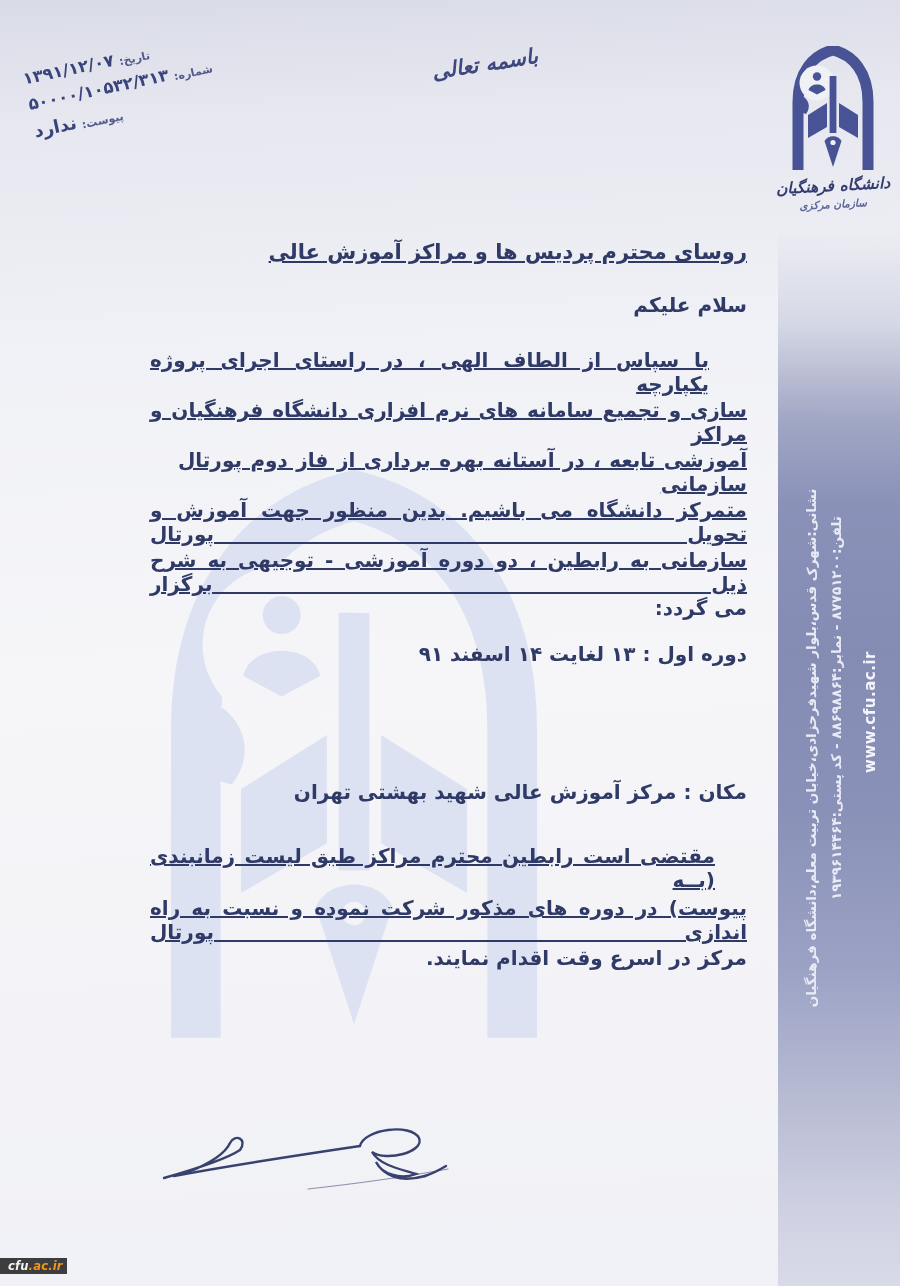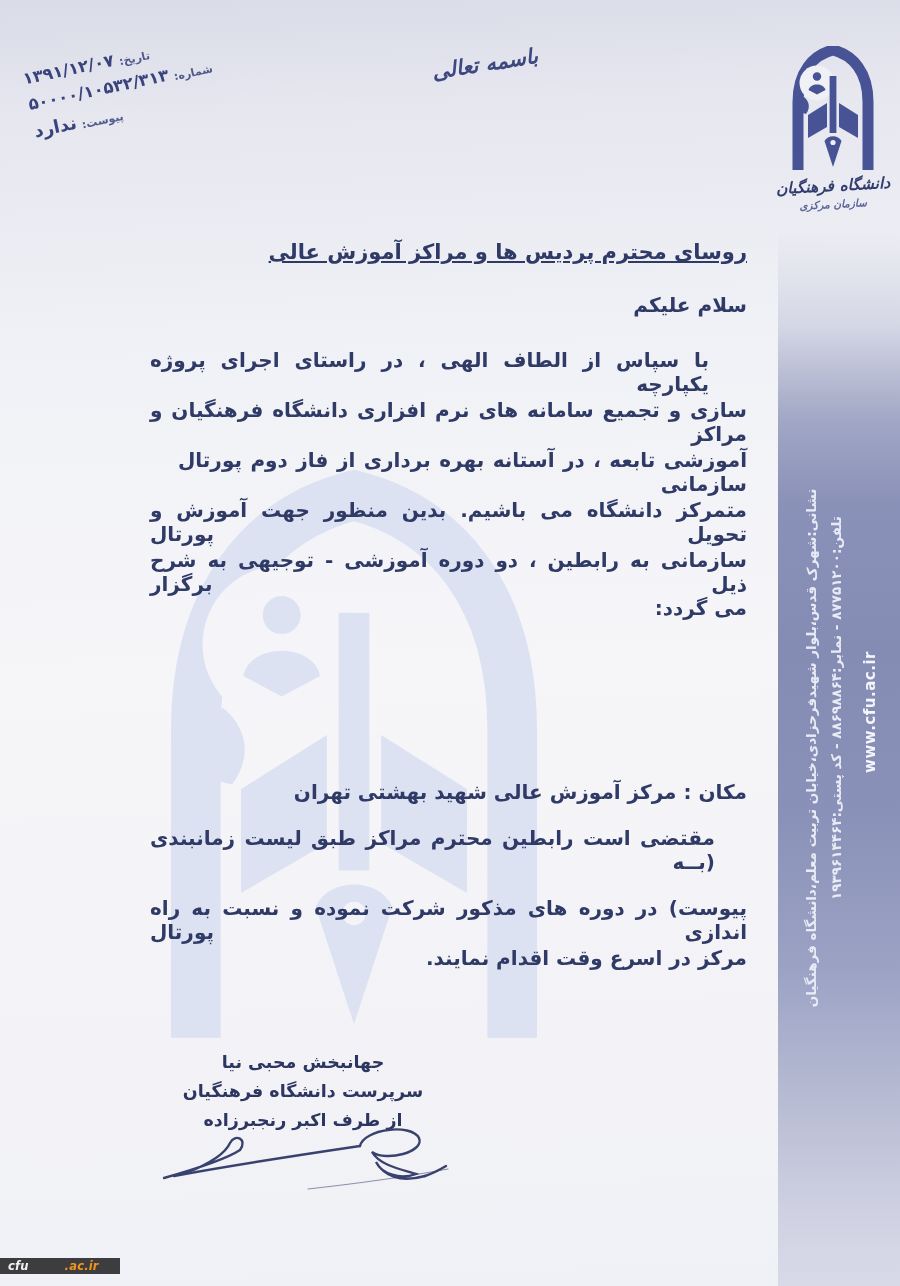--- a/index.html
+++ b/index.html
@@ -53,44 +53,44 @@
   .logo-title{font-size:15.5px;font-weight:bold;font-style:italic;color:#323c6e;margin-top:5px;transform:rotate(-3deg);}
   .logo-subtitle{font-size:10.5px;font-weight:bold;font-style:italic;color:#5a6498;margin-top:3px;transform:rotate(-3deg);}
   
   .watermark{position:absolute;left:128px;top:442px;width:452px;height:640px;opacity:.8;z-index:0;}
   
   .line{
     position:absolute;left:150px;right:153px;z-index:2;
     font-size:20px;font-weight:bold;color:#2f3a66;
     white-space:nowrap;text-align:right;
   }
-  .jline{white-space:normal;text-align:justify;text-align-last:justify;}
+  .jline{white-space:normal;text-align:justify;text-align-last:justify;text-decoration:underline;}
   .addressee{top:240px;font-size:21px;text-decoration:underline;}
   .greeting{top:293px;}
   .p1-0{top:348px;padding-right:38px;}
   .p1-1{top:398px;}
   .p1-2{top:448px;margin-left:28px;}
   .p1-3{top:498px;}
   .p1-4{top:548px;}
   .p1-5{top:596px;text-align:right;text-align-last:right;}
   .course1{top:642px;}
   .course2{top:712px;}
   .location{top:780px;}
-  .p2-0{top:826px;padding-right:32px;}
+  .p2-0{top:844px;padding-right:32px;}
   .p2-1{top:896px;}
   .p2-2{top:946px;text-align:center;text-align-last:right;}
   
   .sig-block{position:absolute;left:158px;top:1048px;width:290px;text-align:center;z-index:2;color:#2c3660;}
   .sig-line{font-size:17.5px;font-weight:bold;line-height:29px;white-space:nowrap;}
   .sig-scribble{position:absolute;left:148px;top:1116px;width:305px;height:82px;z-index:2;}
   
   .badge{
-    position:absolute;left:0;top:1258px;height:16px;padding:0 21px 0 8px;
+    position:absolute;left:0;top:1258px;height:16px;padding:0 4px 0 8px;
     background:#3d3d3f;display:flex;align-items:center;direction:ltr;z-index:3;
-    font-style:italic;font-weight:bold;font-size:11.5px;letter-spacing:.2px;gap:36px;
+    font-style:italic;font-weight:bold;font-size:11.5px;letter-spacing:.2px;
   }
   .badge .b1{color:#f2f2f2;}
   .badge .b2{color:#f0951f;}
 </style>
 </head>
 <body>
 
 <div id="page">
 
   <svg class="watermark" viewBox="0 0 100 126" preserveAspectRatio="xMidYMid meet">
@@ -148,31 +148,27 @@
   <div class="line addressee">روسای محترم پردیس ها و مراکز آموزش عالی</div>
   <div class="line greeting">سلام علیکم</div>
 
   <div class="line jline p1-0">با سپاس از الطاف الهی ، در راستای  اجرای پروژه یکپارچه</div>
   <div class="line jline p1-1">سازی و تجمیع سامانه های نرم افزاری دانشگاه فرهنگیان و مراکز</div>
   <div class="line jline p1-2">آموزشی تابعه ، در آستانه بهره برداری از فاز دوم پورتال سازمانی</div>
   <div class="line jline p1-4">سازمانی به رابطین ، دو دوره آموزشی - توجیهی به شرح ذیل برگزار</div>
   <div class="line jline p1-3">متمرکز دانشگاه می باشیم. بدین منظور جهت آموزش و تحویل پورتال</div>
   <div class="line p1-5">می گردد:</div>
 
+  <div class="line course1">دوره اول : ۱۳ لغایت ۱۴ اسفند ۹۱</div>
   <div class="line location">مکان :  مرکز آموزش عالی شهید بهشتی تهران</div>
 
   <div class="line jline p2-0">مقتضی است رابطین محترم مراکز  طبق لیست زمانبندی  (بــه</div>
   <div class="line jline p2-1">پیوست) در دوره های مذکور شرکت نموده و نسبت به راه اندازی پورتال</div>
   <div class="line p2-2">مرکز در اسرع وقت اقدام نمایند.</div>
 
-  <div class="sig-block">
-    <div class="sig-line">جهانبخش محبی نیا</div>
-    <div class="sig-line">سرپرست دانشگاه فرهنگیان</div>
-    <div class="sig-line">از طرف  اکبر رنجبرزاده</div>
-  </div>
   <svg class="sig-scribble" viewBox="0 0 305 82">
     <g fill="none" stroke="#39426e" stroke-width="2.4" stroke-linecap="round">
       <path d="M16 62 C44 54 80 42 92 34 C100 23 87 17 82 27 C78 36 66 46 38 57"></path>
       <path d="M26 60 C80 50 158 38 212 30"></path>
       <path d="M212 30 C216 13 263 7 271 22 C277 36 238 46 224 36 C232 50 256 54 268 58 C252 64 234 58 228 46 C236 60 252 67 277 60"></path>
       <path d="M277 60 C286 57 293 53 298 50"></path>
       <path d="M160 73 C205 68 262 60 300 53" stroke-width="1.2" opacity=".55"></path>
     </g>
   </svg>
 

